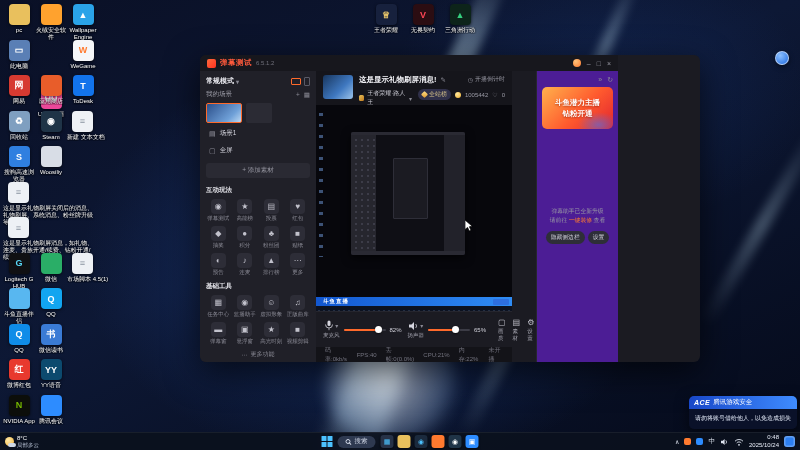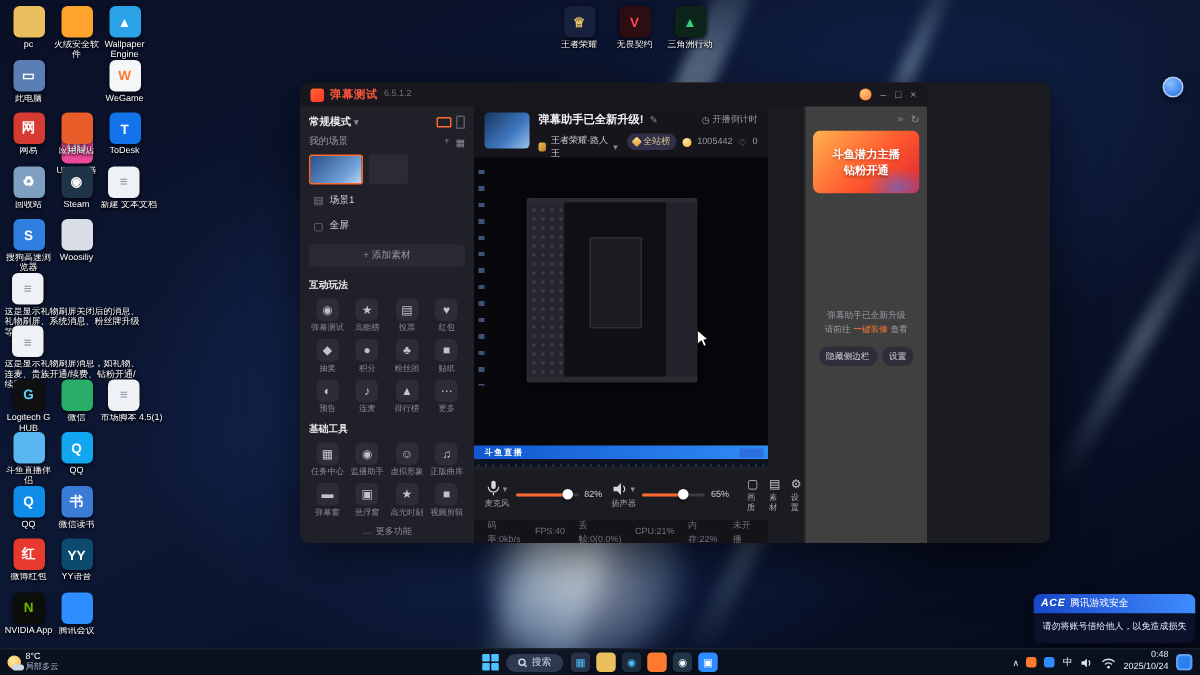--- a/index.html
+++ b/index.html
@@ -120,21 +120,21 @@
 .pct{font-size:6px;color:#cfcfd8;}
 .vdiv{width:1px;height:16px;background:#2e2e38;}
 .ctl-btn{display:flex;flex-direction:column;align-items:center;gap:1px;color:#a5a5b0;font-size:5.5px;cursor:pointer;}
 .ctl-btn .g{font-size:8px;color:#c2c2cc;}
 .primary-btn{margin-left:auto;background:#4a4a55;color:#fff;border-radius:4px;padding:5px 12px;font-size:7px;cursor:pointer;white-space:nowrap;}
 
 
 .statusbar{height:15px;background:#131318;display:flex;align-items:center;gap:9px;padding:0 9px;font-size:6px;color:#72727e;flex:0 0 auto;}
 
 
-.rightpanel{width:82px;background:#404040;border-left:1px solid #26262e;padding:5px;display:flex;flex-direction:column;flex:0 0 auto;margin-left:24px;}
+.rightpanel{width:82px;background:#4c1d95;border-left:1px solid #26262e;padding:5px;display:flex;flex-direction:column;flex:0 0 auto;margin-left:24px;}
 .rp-top{display:flex;justify-content:flex-end;gap:5px;color:#8a8a95;font-size:7px;margin-bottom:3px;}
 .rp-banner{height:42px;border-radius:5px;background:
  radial-gradient(30px 18px at 80% 90%,rgba(60,120,255,.55),transparent 70%),
  linear-gradient(135deg,#ffb24d,#ff5a2e 55%,#e02430);
 display:flex;flex-direction:column;align-items:center;justify-content:center;gap:1px;color:#fff;font-weight:bold;font-size:7.5px;text-shadow:0 1px 2px rgba(120,20,0,.6);}
 .rp-tip{margin-top:78px;text-align:center;font-size:5.8px;color:#9a9aa5;line-height:1.6;}
 .rp-link{color:#ff7a2f;}
 .rp-btns{display:flex;gap:3px;justify-content:center;margin-top:5px;}
 .rp-btn{background:#2e2e38;color:#cfcfd8;border-radius:7px;padding:2px 5px;font-size:5.8px;cursor:pointer;white-space:nowrap;}
 
@@ -443,21 +443,21 @@
           <span class="dots">⋯</span>
           <span>更多功能</span>
         </div>
       </div>
 
       <div class="center">
         <div class="infobar">
           <div class="cover"></div>
           <div class="meta">
             <div class="title-row">
-              <span>弹幕助手已全新升级!</span>
+              <span>这是显示礼物刷屏消息!</span>
               <span class="edit">✎</span>
             </div>
             <div class="cat-row">
               <span class="cat-dot"></span>
               <span>王者荣耀·路人王</span>
               <span class="caret">▾</span>
             </div>
           </div>
           <div class="right-meta">
             <div class="countdown">

